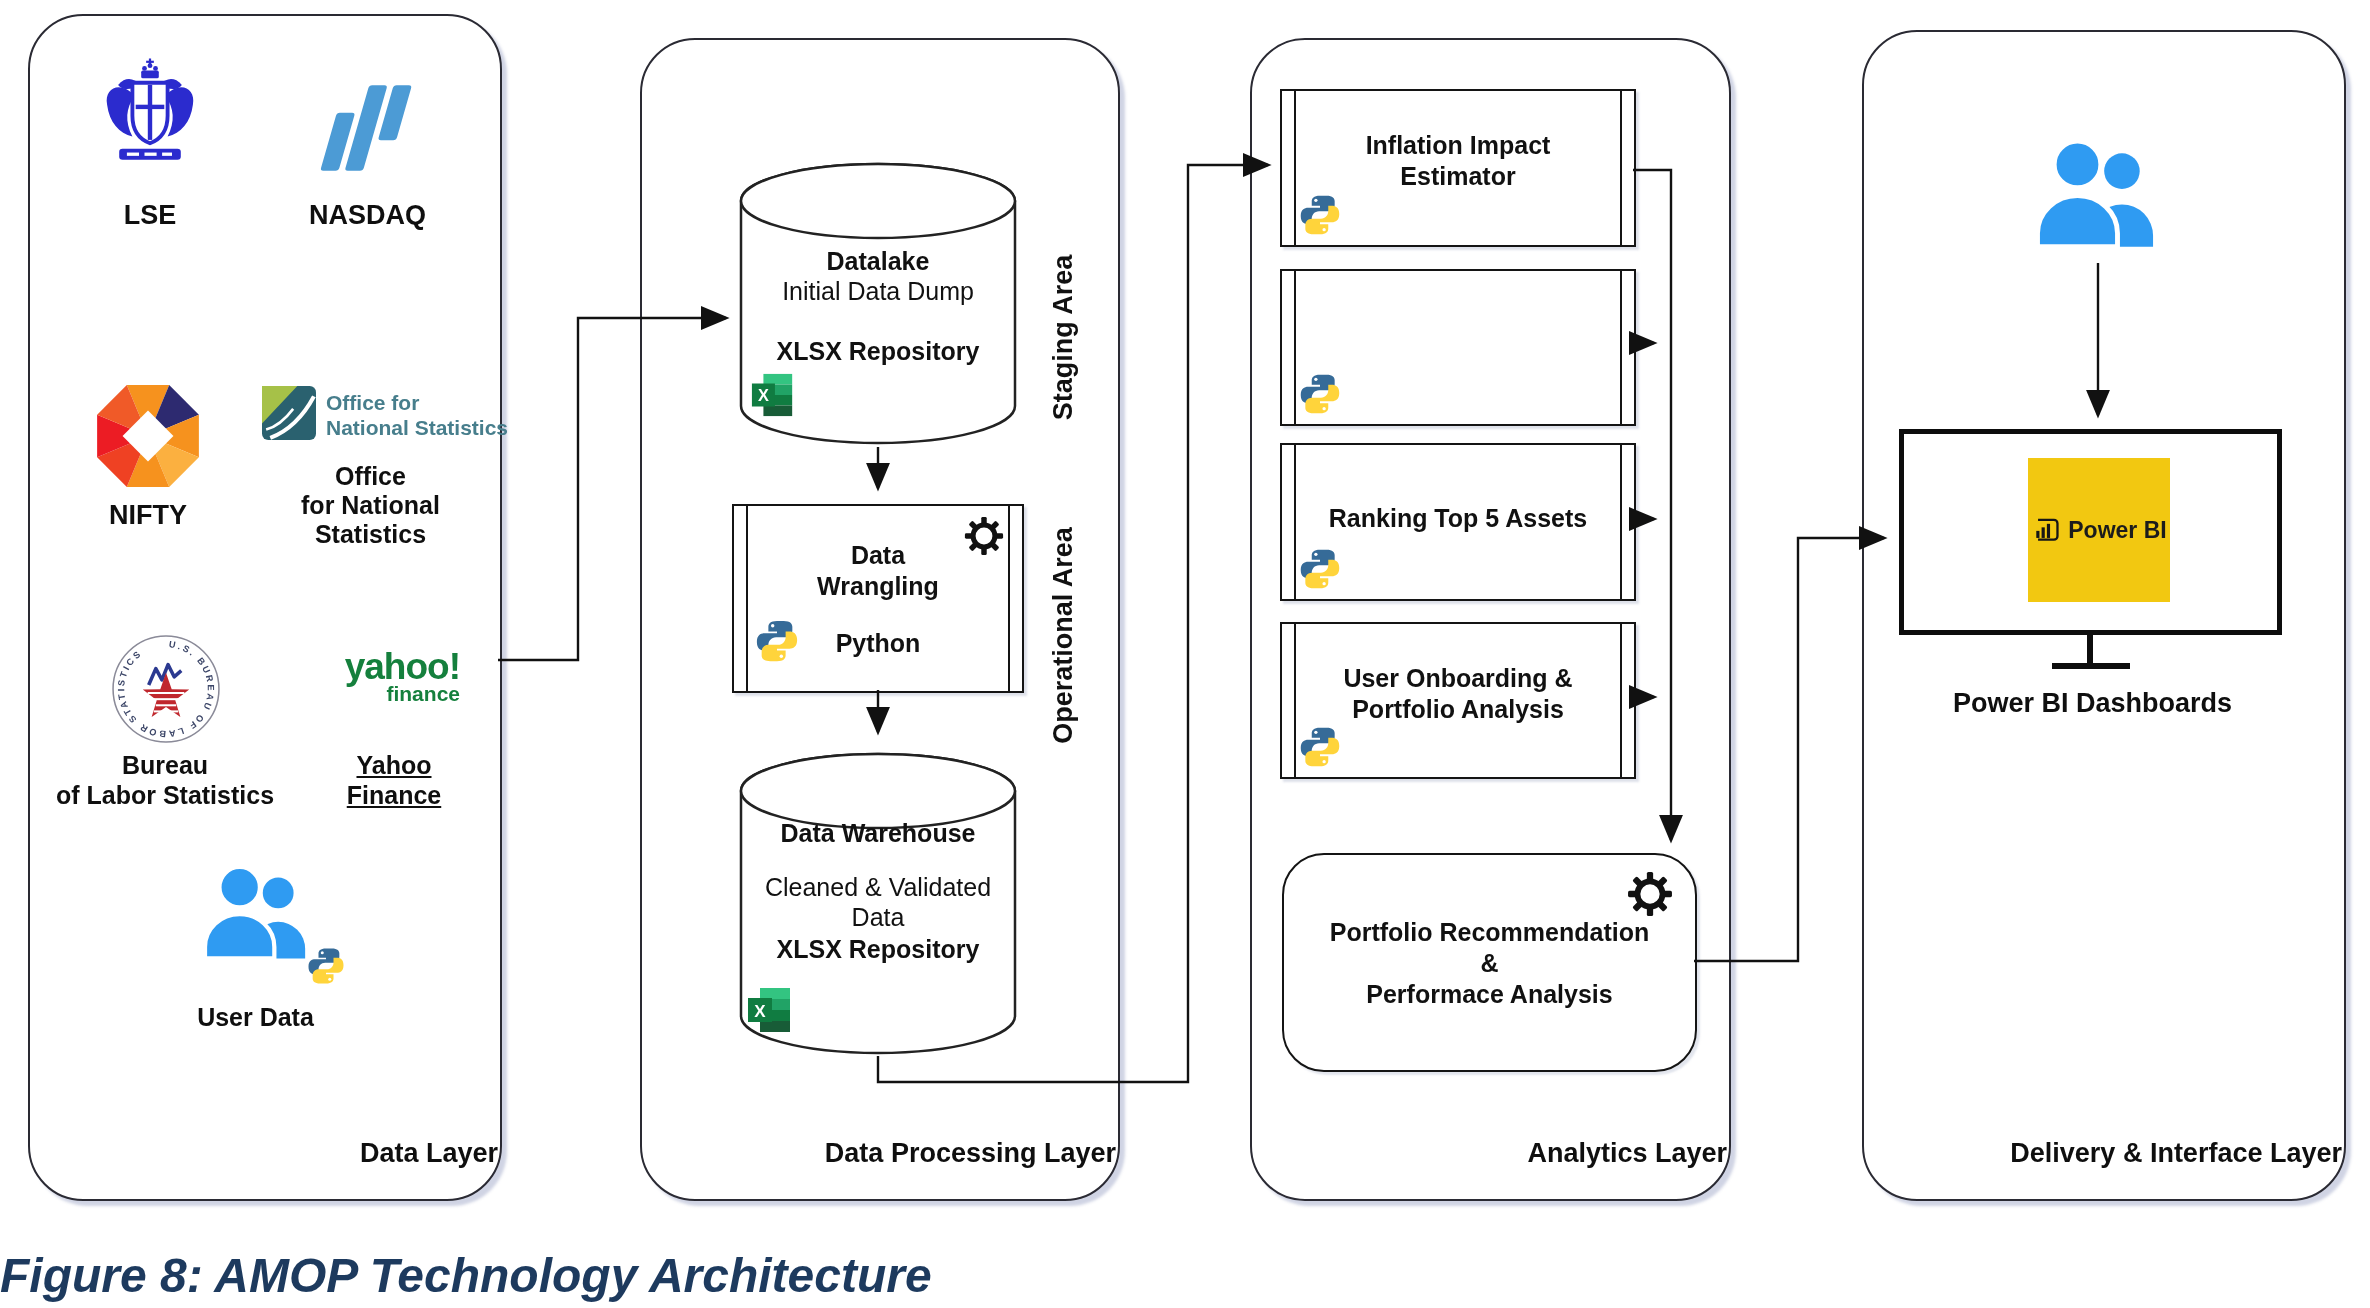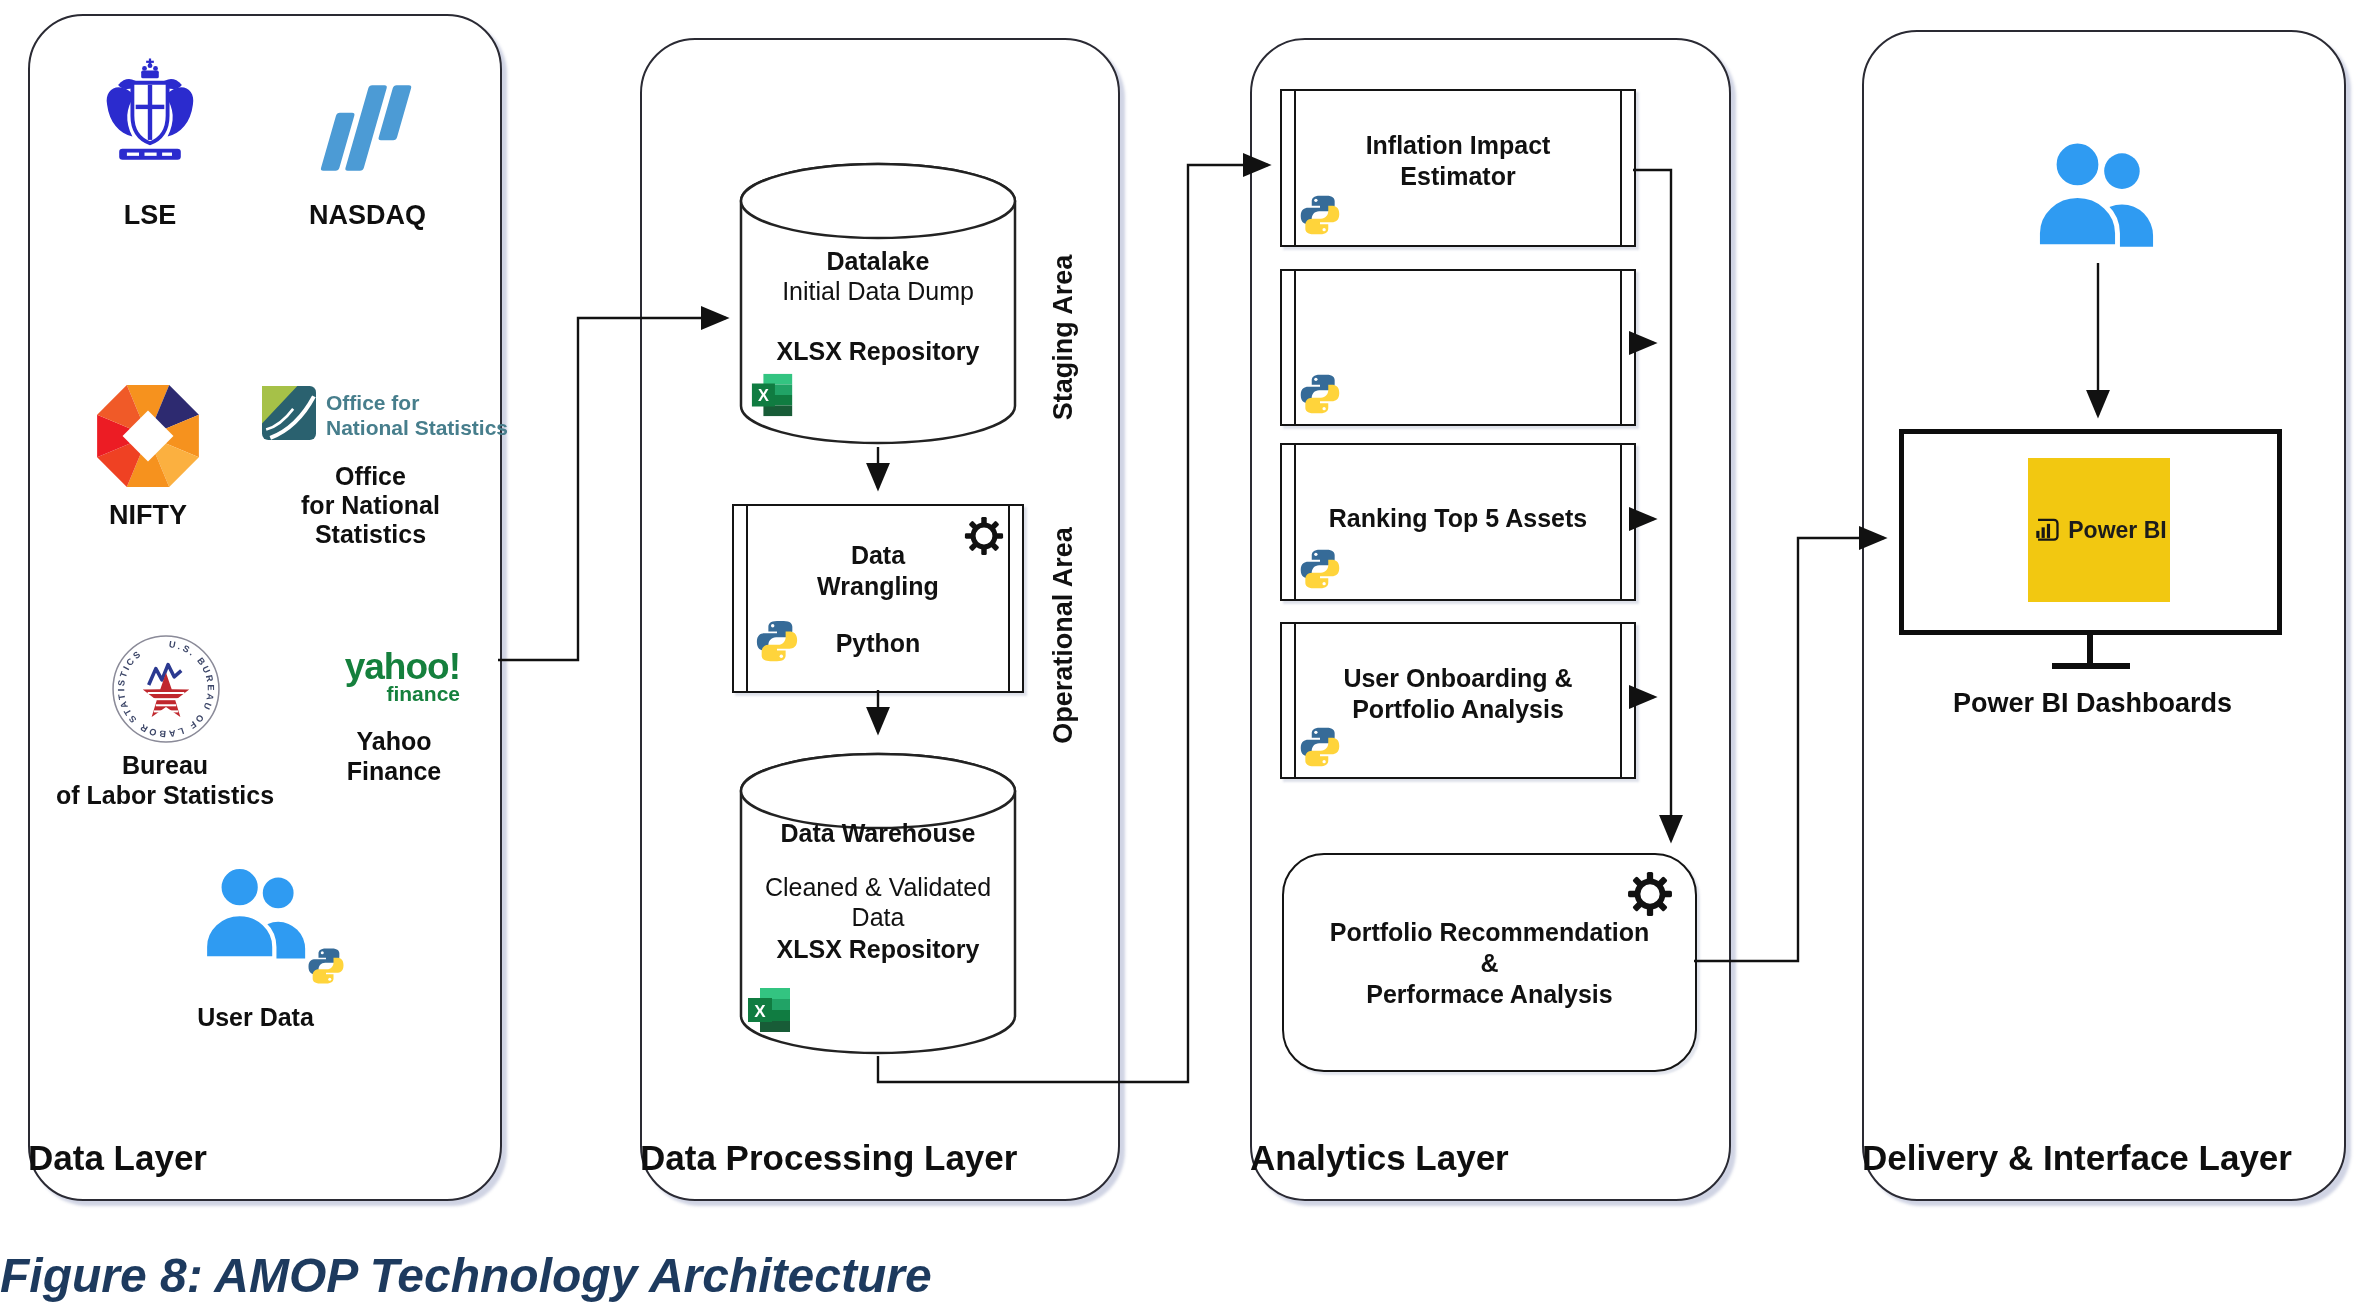--- a/index.html
+++ b/index.html
@@ -1,20 +1,20 @@
 <!DOCTYPE html>
 <html><head>
 <meta charset="utf-8">
 <style>
   html,body{margin:0;padding:0;background:#ffffff;}
   body{width:2370px;height:1308px;position:relative;font-family:"Liberation Sans",sans-serif;color:#111;overflow:hidden;}
   .abs{position:absolute;}
   .layer-container{position:absolute;background:#fff;border:2px solid #2a2a33;border-radius:55px;
     box-shadow:5px 5px 3px rgba(150,160,195,.45);}
-  .layer-title{position:absolute;font-weight:bold;font-size:35px;text-align:left;color:#0f0f0f;}
+  .layer-title{position:absolute;font-weight:bold;font-size:27px;text-align:right;color:#0f0f0f;}
   .logo-label{position:absolute;font-weight:bold;font-size:25px;text-align:center;line-height:30px;color:#0f0f0f;}
   .proc{position:absolute;background:#fff;border:2.5px solid #141414;box-shadow:3px 3px 2px rgba(160,170,195,.35);}
   .proc::before,.proc::after{content:"";position:absolute;top:0;bottom:0;width:2px;background:#141414;}
   .proc::before{left:12px}
   .proc::after{right:12px}
   .mod-text{position:absolute;left:20px;right:20px;top:50%;transform:translateY(-62%);
     text-align:center;font-weight:bold;font-size:25px;line-height:31px;}
   .cyl-wrap{position:absolute;}
   .cyl-wrap svg{position:absolute;left:0;top:0;}
   .cyl-text{position:absolute;left:0;right:0;text-align:center;font-size:25px;line-height:30px;}
@@ -126,21 +126,21 @@
 </svg>
 <div class="logo-label" style="left:50px;top:750px;width:230px;line-height:30px;">
   <div>Bureau</div>
   <div>of Labor Statistics</div>
 </div>
 
 <div class="yahoo-logo" style="left:330px;top:648px;width:130px;">
   <div class="y1">yahoo!</div>
   <div class="y2">finance</div>
 </div>
-<div class="logo-label" style="left:330px;top:726px;width:128px;line-height:30px;">
+<div class="logo-label" style="left:330px;top:750px;width:128px;line-height:30px;text-decoration:underline;">
   <div>Yahoo</div>
   <div>Finance</div>
 </div>
 
 <svg class="icon" style="left:198px;top:866px;" width="118" height="104" viewBox="0 0 60 54">
   <g fill="#2F9BF2">
     <circle cx="41" cy="14" r="8"></circle>
     <path d="M27,48 v-5 a14,14 0 0 1 28,0 v5 z"></path>
     <g stroke="#ffffff" stroke-width="2.2">
       <circle cx="21" cy="11" r="10.5"></circle>

